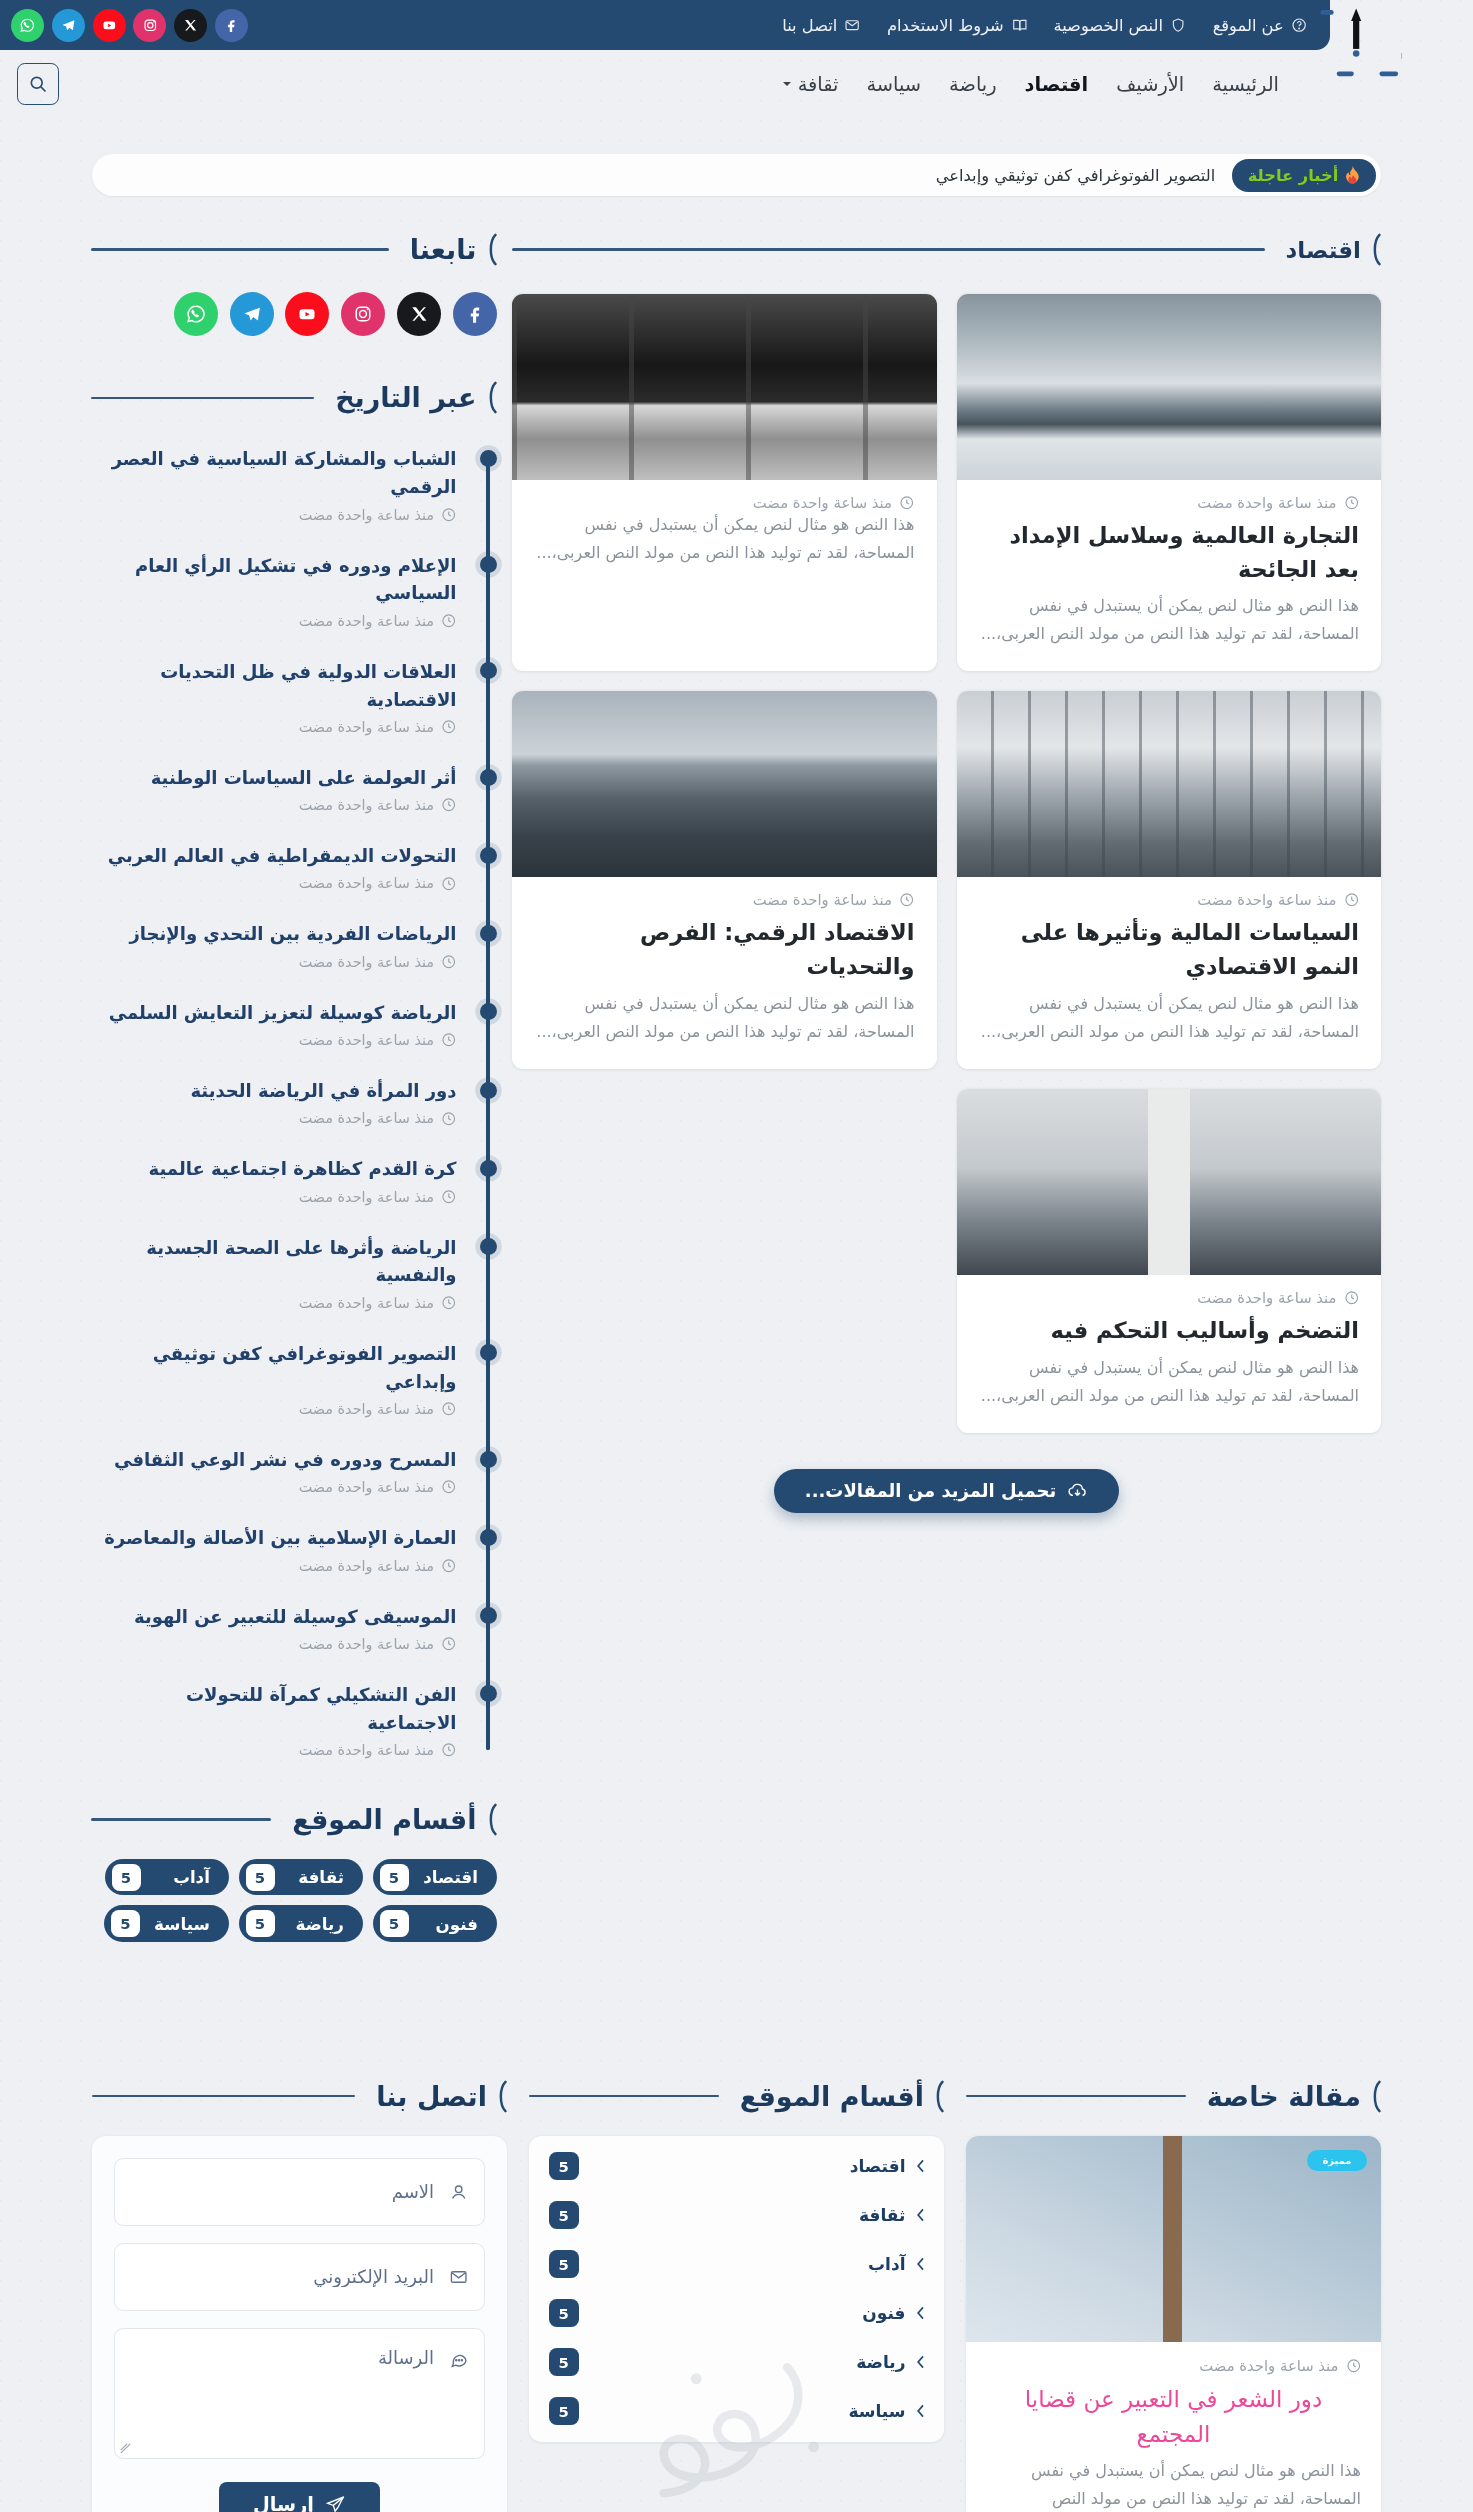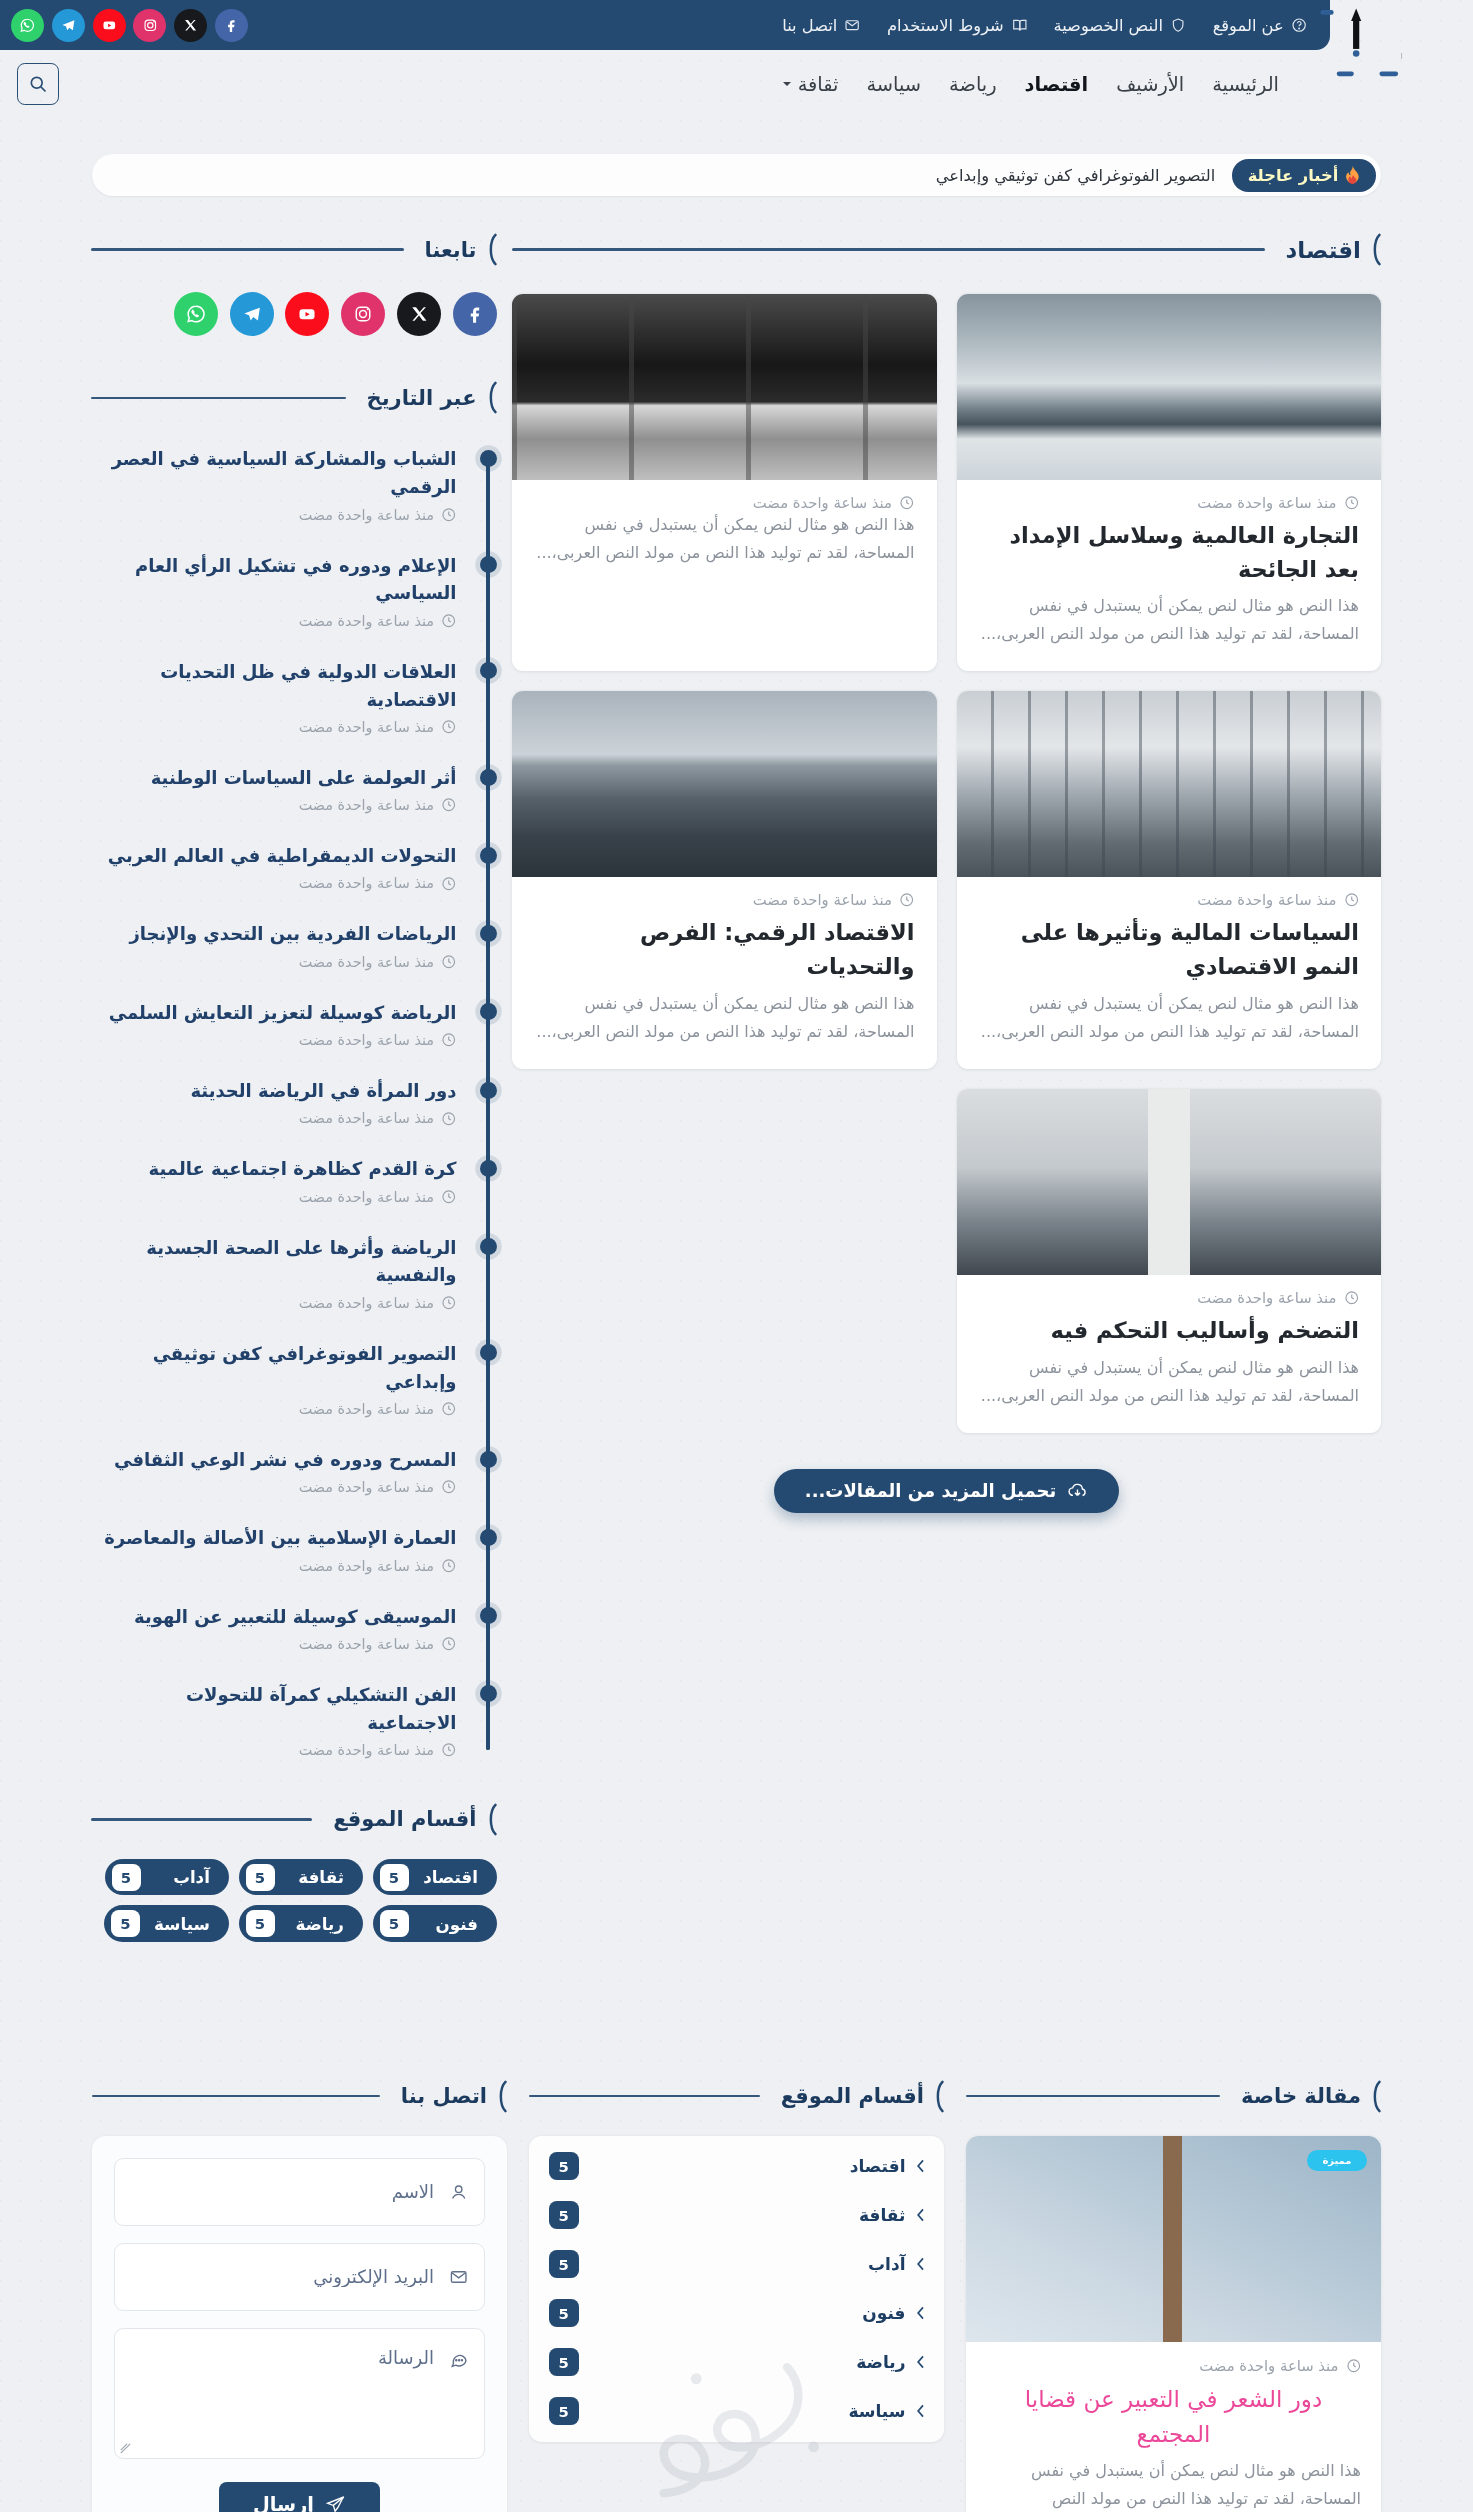--- a/index.html
+++ b/index.html
@@ -33,30 +33,30 @@
   .nav{display:flex;gap:28px;align-items:center;}
   .nav-item{font-size:19.4px;color:#394048;cursor:pointer;display:flex;align-items:center;gap:6.2px;}
   .nav-item.active{font-weight:bold;color:#11161c;}
   .caret{width:0;height:0;border:4.7px solid transparent;border-top-color:#3a414a;margin-top:4.7px;}
   .search-btn{width:42px;height:42px;border:1.6px solid #2a4d74;border-radius:7.8px;background:transparent;display:flex;align-items:center;justify-content:center;cursor:pointer;}
   .search-btn svg{width:20px;height:20px;stroke:#2a4d74;fill:none;stroke-width:2;}
   .logo{position:absolute;top:6.2px;right:71px;z-index:6;cursor:pointer;}
 
   
   .breaking{margin:36px 92px 0;height:42px;background:#fdfdfe;border-radius:21px;box-shadow:0 0.8px 2.3px rgba(20,30,45,.07);display:flex;align-items:center;padding:0 5.4px;gap:17px;}
-  .breaking-badge{height:33px;background:#254a72;border-radius:16.3px;color:#fef9c3;display:flex;align-items:center;gap:7px;padding:0 15.5px;font-size:16.3px;font-weight:bold;flex:0 0 auto;}
+  .breaking-badge{height:33px;background:#254a72;border-radius:16.3px;color:#84cc16;display:flex;align-items:center;gap:7px;padding:0 15.5px;font-size:16.3px;font-weight:bold;flex:0 0 auto;}
   .breaking-badge svg{width:14.8px;height:18px;}
   .ticker{font-size:16.3px;color:#2e343b;cursor:pointer;}
 
   
   .wrap{margin:37px 92px 0;display:grid;grid-template-columns:869px 406px;gap:15.5px;align-items:start;}
   .sec-head{display:flex;align-items:center;gap:10px;}
   .sec-head .line{flex:1;height:2.3px;background:#254a72;border-radius:1.6px;margin-right:11px;opacity:.92;}
   .sec-title{font-size:23px;font-weight:bold;color:#1c3a5e;}
-  .sub-title{font-size:21px;font-weight:bold;color:#1c3a5e;}
+  .sub-title{font-size:27px;font-weight:bold;color:#1c3a5e;}
 
   
   .articles{margin-top:28px;display:grid;grid-template-columns:1fr 1fr;gap:20px;}
   .card{background:#fff;border-radius:11px;overflow:hidden;box-shadow:0 0.8px 3.1px rgba(25,35,50,.09);}
   .card-img{height:186px;cursor:pointer;}
   .card-body{padding:14px 22px 23px;}
   .time{display:flex;align-items:center;gap:7px;color:#9aa2ac;font-size:14.8px;}
   .time svg{width:15.5px;height:15.5px;stroke:#9aa2ac;fill:none;stroke-width:1.8;}
   .card-title{font-size:22.5px;font-weight:bold;color:#23282e;line-height:1.5;margin:7.8px 0 6.2px;cursor:pointer;}
   .excerpt{font-size:16px;color:#8b929b;line-height:1.75;}

